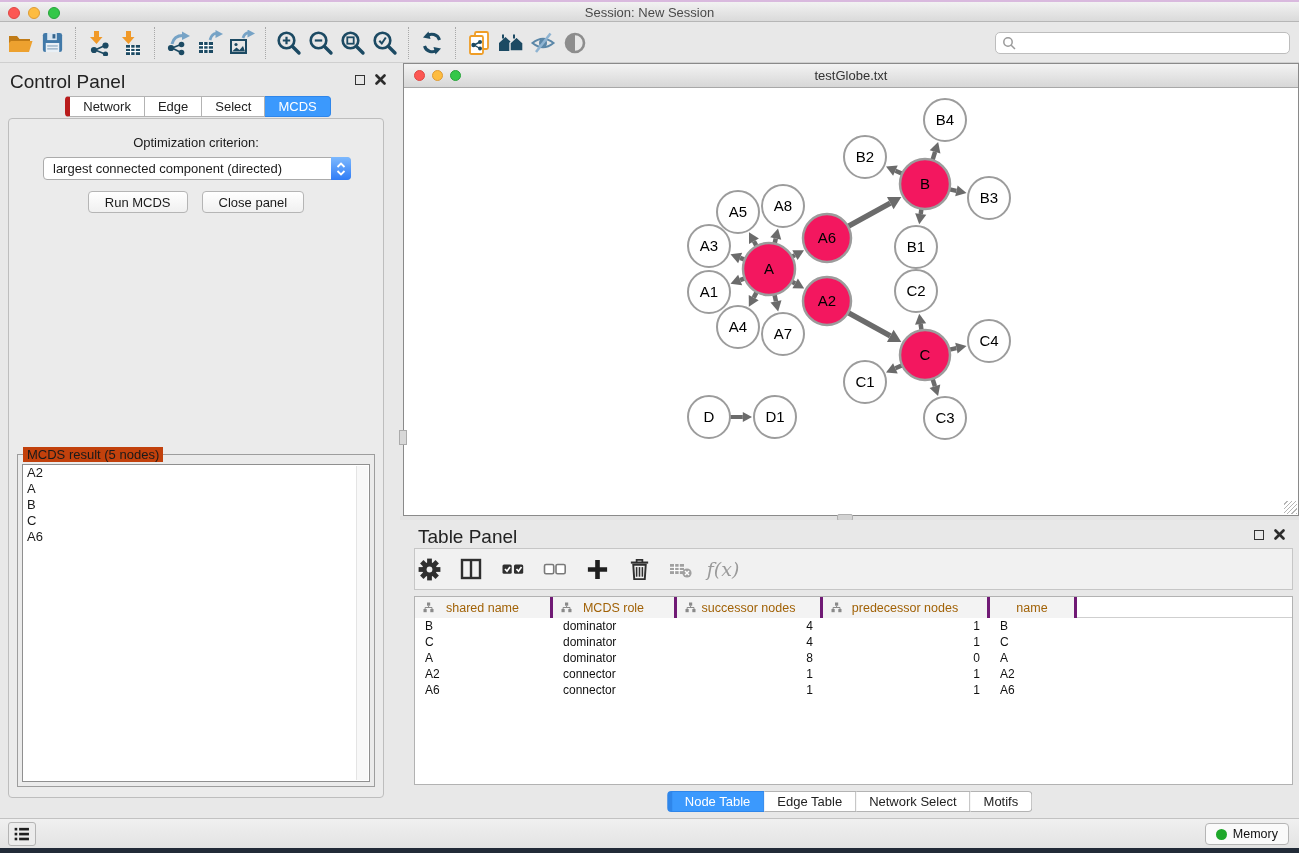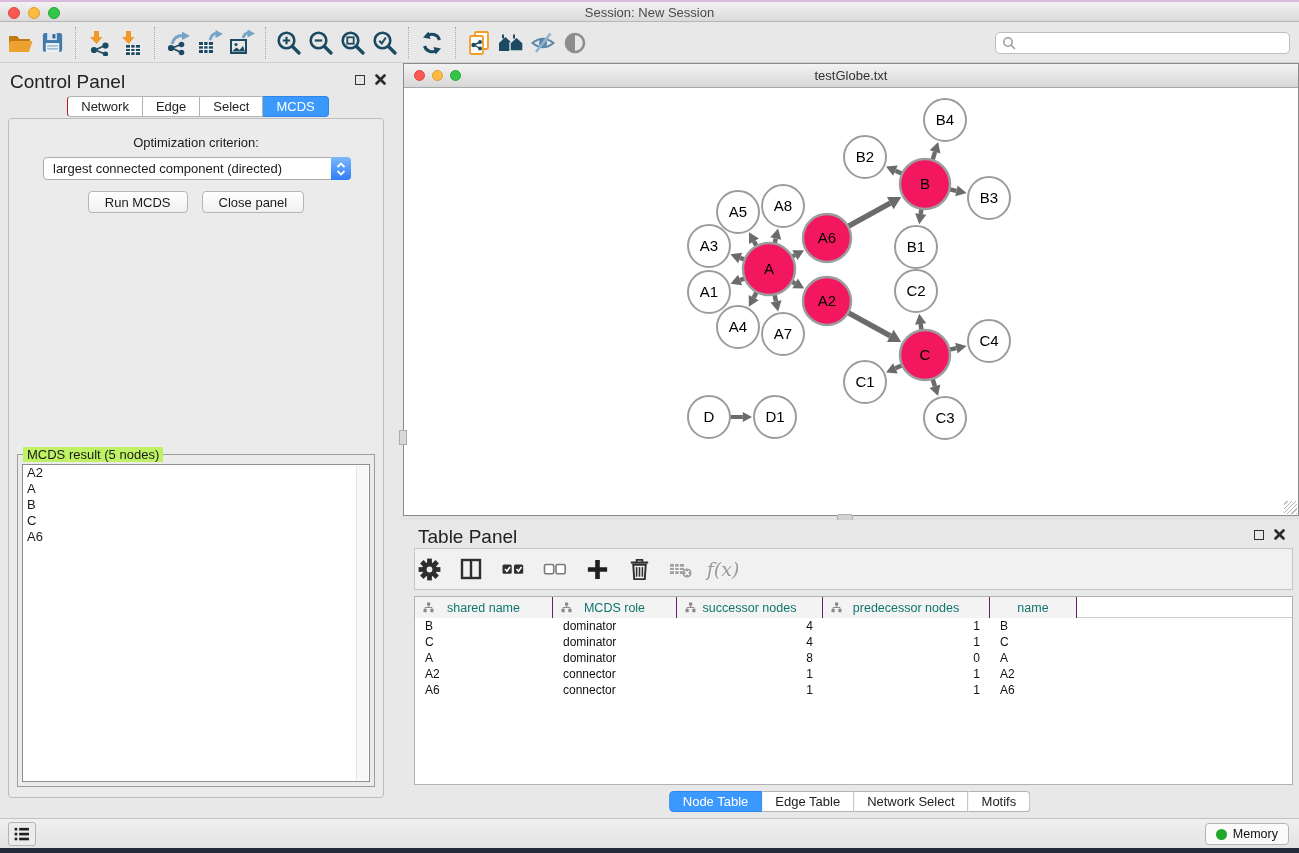--- a/index.html
+++ b/index.html
@@ -28,36 +28,36 @@
     padding:0 8px 0 26px;font-size:13px;outline:none;}
   .search-mag{position:absolute;left:7px;top:4px;}
   
   .cpanel{position:absolute;left:0;top:63px;width:396px;height:745px;background:#e8e8e8;}
   .panel-title{position:absolute;left:10px;top:8px;font-size:19px;color:#222;}
   .win-btns{position:absolute;right:10px;top:8px;display:flex;gap:10px;align-items:center;}
   .float-ico{width:10px;height:10px;border:1.6px solid #333;display:inline-block;}
   .cp-tabs{position:absolute;top:33px;left:0;right:0;display:flex;justify-content:center;}
   .seg-tab{height:21px;line-height:19px;padding:0 13px;font-size:13px;background:#fff;border:1px solid #b3b3b3;
     border-left:none;color:#222;cursor:default;}
-  .seg-tab:first-child{border-left:1px solid #b91c1c;border-radius:4px 0 0 4px;text-align:center;}
+  .seg-tab:first-child{border-left:5px solid #b91c1c;border-radius:4px 0 0 4px;text-align:center;}
   .seg-tab:last-child{border-radius:0 4px 4px 0;}
   .seg-tab.active{background:#3b99fd;border-color:#2f86ea;color:#fff;}
   .cp-content{position:absolute;left:8px;right:12px;top:55px;bottom:10px;background:#ebebeb;
     border:1px solid #bdbdbd;border-radius:4px;}
   .opt-label{position:absolute;top:16px;left:0;right:0;text-align:center;font-size:13px;}
   .combo{position:absolute;top:38px;left:34px;right:32px;height:23px;background:#fff;border:1px solid #ababab;
     border-radius:4px;display:flex;align-items:center;}
   .combo-text{flex:1;font-size:13px;padding-left:9px;white-space:nowrap;overflow:hidden;}
   .combo-step{width:20px;height:23px;margin:-1px -1px -1px 0;border-radius:0 4px 4px 0;
     background:linear-gradient(#7db9fe,#2f7cf6);display:flex;align-items:center;justify-content:center;}
   .btn-row{position:absolute;top:72px;left:0;right:0;display:flex;justify-content:center;gap:14px;}
   .pushbtn{height:22px;padding:0 16px;font-size:13px;background:linear-gradient(#ffffff,#f0f0f0);
     border:1px solid #b5b5b5;border-radius:4px;color:#1a1a1a;}
   .groupbox{position:absolute;left:8px;right:8px;top:335px;bottom:10px;border:1px solid #9d9d9d;background:#ebebeb;}
-  .legend{position:absolute;top:-8px;left:5px;background:#bef264;padding:0 4px;font-size:13px;}
+  .legend{position:absolute;top:-8px;left:5px;background:#c2410c;padding:0 4px;font-size:13px;}
   .mcds-list{position:absolute;left:4px;right:4px;top:9px;bottom:4px;background:#fff;border:1px solid #8f8f8f;
     overflow:hidden;}
   .mcds-item{font-size:13px;line-height:16px;padding-left:4px;}
   .scroll-strip{position:absolute;top:1px;bottom:1px;right:1px;width:12px;background:#f8f8f8;border-left:1px solid #e4e4e4;}
   
   .netwin{position:absolute;left:403px;top:63px;width:896px;height:453px;border:1px solid #8a8a8a;background:#fff;}
   .net-title{position:relative;height:24px;background:linear-gradient(#f3f3f3,#d7d7d7);border-bottom:1px solid #a8a8a8;}
   .net-title .lights{left:10px;top:6px;gap:7px;}
   .net-title .light{width:11px;height:11px;}
   .net-title .title{position:absolute;left:0;right:0;top:4px;text-align:center;font-size:13px;color:#333;}
@@ -69,22 +69,22 @@
   .hdivider{position:absolute;left:400px;top:516px;width:899px;height:4px;background:#e2e2e2;}
   .hgrip{position:absolute;left:437px;top:-2px;width:16px;height:7px;background:#d2d2d2;border:1px solid #b0b0b0;border-radius:2px;}
   
   .tpanel{position:absolute;left:400px;top:520px;width:899px;height:298px;background:#e8e8e8;}
   .tp-toolbar{position:absolute;left:14px;right:6px;top:28px;height:42px;background:#f1f1f1;border:1px solid #c6c6c6;
     display:flex;align-items:center;gap:14px;}
   .tpi{width:28px;height:28px;display:flex;align-items:center;justify-content:center;}
   .fx{font-family:"DejaVu Serif",serif;font-style:italic;font-size:19px;color:#9a9a9a;}
   .tp-table{position:absolute;left:14px;right:6px;top:76px;height:189px;background:#fff;border:1px solid #b2b2b2;overflow:hidden;}
   .thead{display:flex;height:21px;border-bottom:1px solid #cfcfcf;}
-  .th{position:relative;height:21px;background:#f3f3f3;border-right:1px solid #701a75;
-    display:flex;align-items:center;justify-content:center;font-size:12.5px;color:#0f766e;}
+  .th{position:relative;height:21px;background:#f3f3f3;border-right:3px solid #701a75;
+    display:flex;align-items:center;justify-content:center;font-size:12.5px;color:#a16207;}
   .th .tree-ico{position:absolute;left:8px;top:5px;}
   .trow{display:flex;height:16px;align-items:center;}
   .td{font-size:12px;color:#111;white-space:nowrap;overflow:hidden;}
   .td.l{text-align:left;padding-left:10px;}
   .td.r{text-align:right;padding-right:10px;}
   .tp-tabs{position:absolute;bottom:6px;left:50%;transform:translateX(-50%);display:flex;}
   
   .statusbar{position:absolute;left:0;top:818px;right:0;height:30px;background:linear-gradient(#f0f0f0,#e3e3e3);
     border-top:1px solid #c2c2c2;}
   .list-btn{position:absolute;left:8px;top:3px;width:28px;height:24px;background:#ececec;border:1px solid #b4b4b4;

